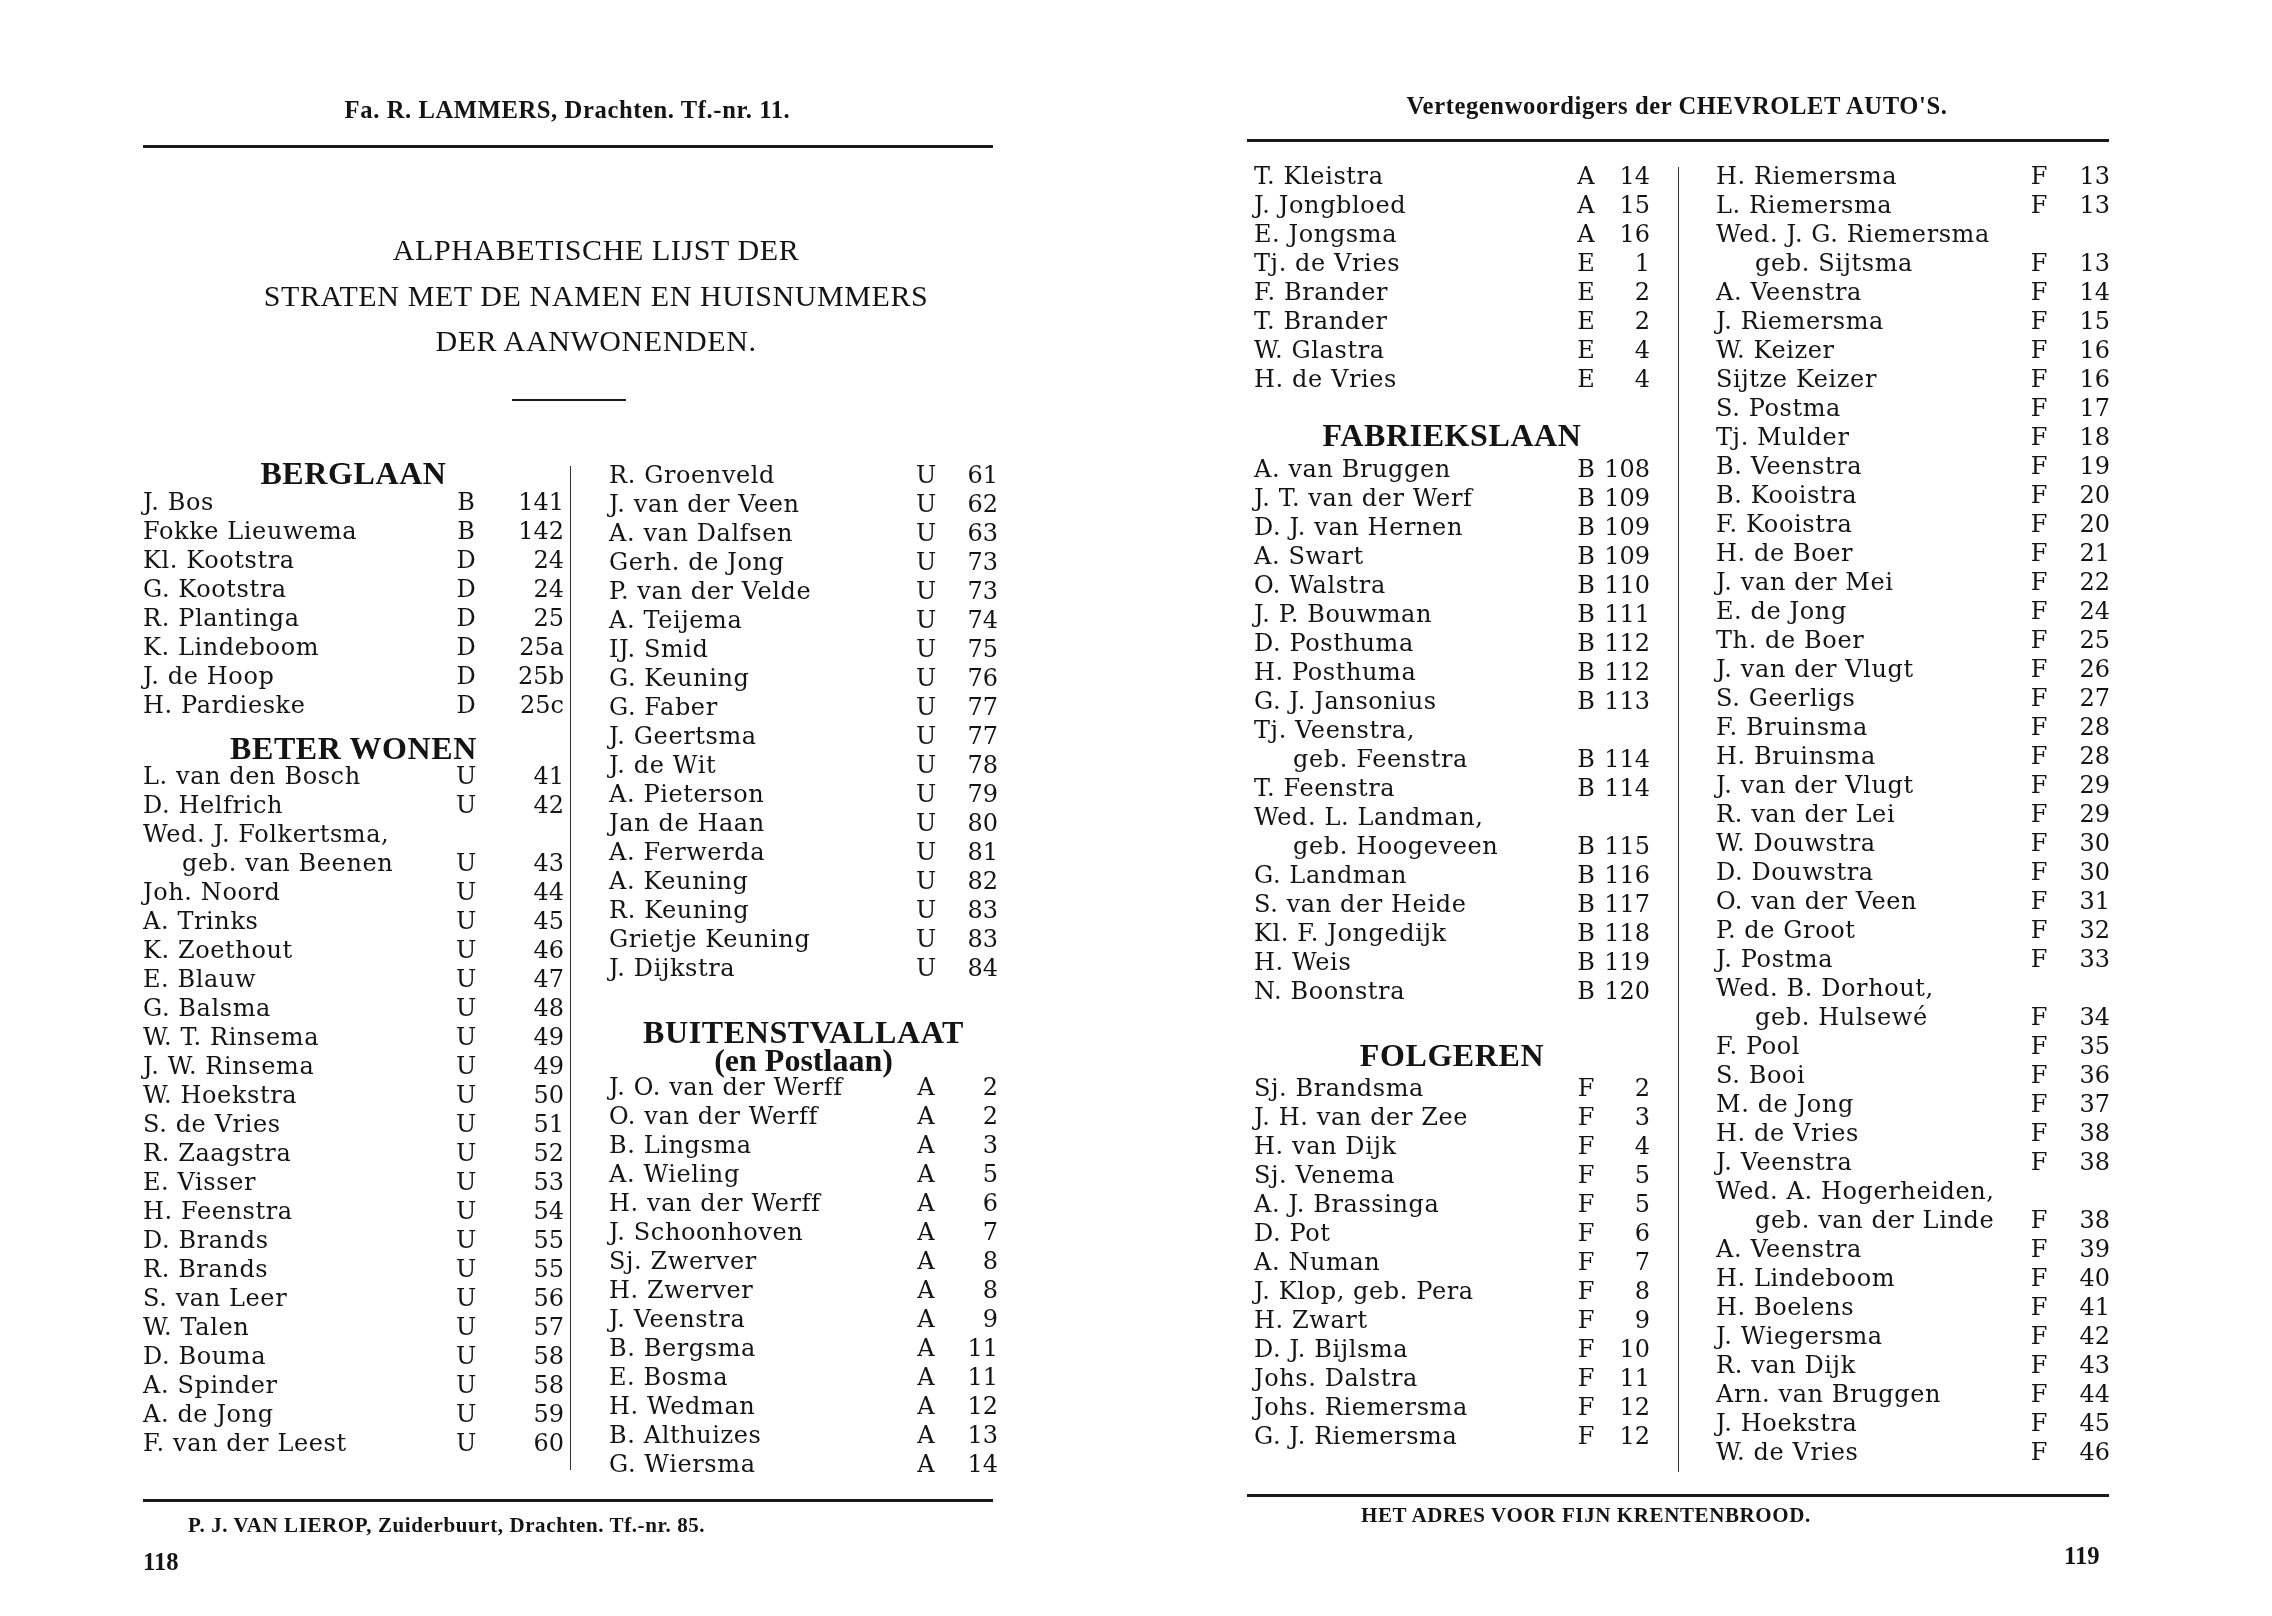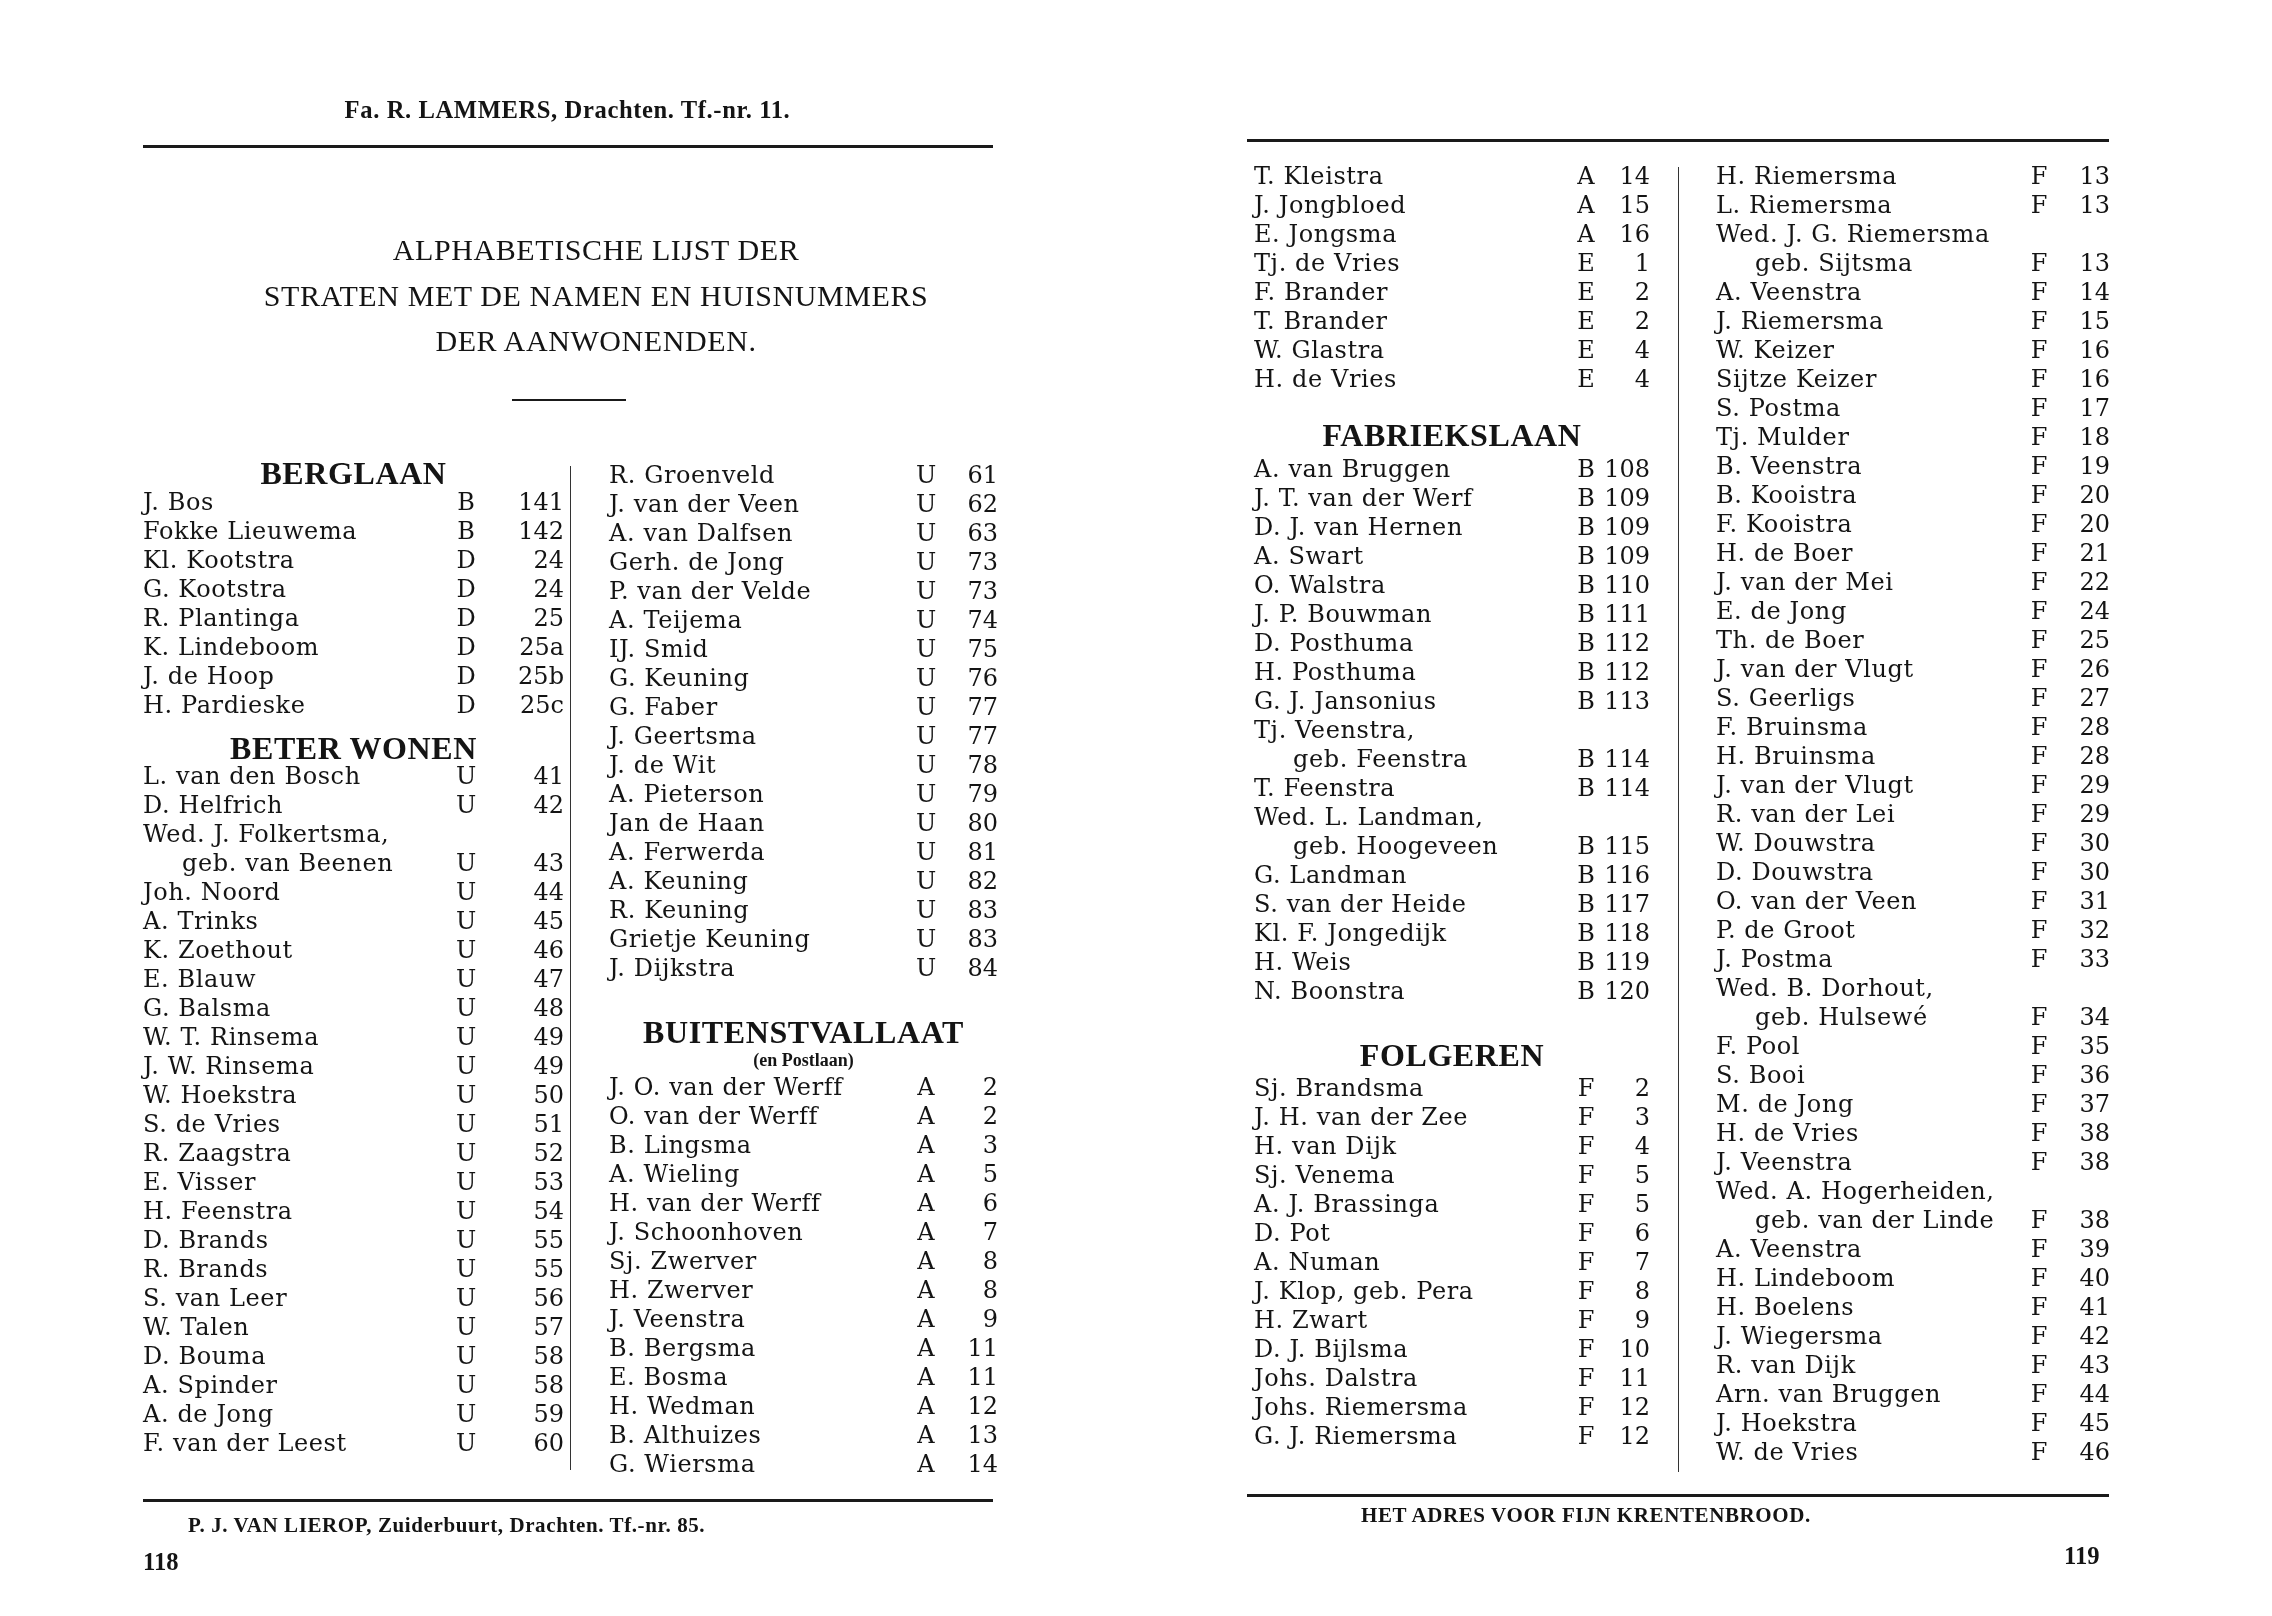--- a/index.html
+++ b/index.html
@@ -16,21 +16,21 @@
 
   .title-line { position: absolute; left: 0; width: 1136px; text-align: center;
                 font-family: "Liberation Serif", serif; font-size: 30px; letter-spacing: 0.6px; margin-left: 28px; }
 
   .col { position: absolute; }
   .col-divider { position: absolute; width: 1.3px; background: #333; }
 
   .street { text-align: center; font-weight: bold; font-family: "Liberation Serif", serif;
             font-size: 32px; letter-spacing: 0.6px; height: 28.5px; line-height: 28.5px; }
   .street-sub { text-align: center; font-weight: bold; font-family: "Liberation Serif", serif;
-                font-size: 18px; height: 26px; line-height: 26px; }
+                font-size: 32px; height: 26px; line-height: 26px; }
   .gap { height: 23px; }
 
   .row { position: relative; height: 29px; line-height: 28.5px; font-size: 24px; white-space: nowrap; }
   .row .name { position: absolute; left: 0; letter-spacing: 0.6px; }
   .row .name.indent { left: 39px; }
   .row .wijk { position: absolute; text-align: center; width: 26px; }
   .row .num { position: absolute; text-align: right; }
 
   
   .c-l1 .wijk { left: 310px; } .c-l1 .num { right: 0; width: 58px; }
@@ -384,20 +384,21 @@
         <span class="num">14</span>
       </div>
     </div>
 
   <div class="rule" style="left:143px; width:850px; top:1499px;"></div>
   <div class="footer-text" style="left:188px; top:1513px;">P. J. VAN LIEROP, Zuiderbuurt, Drachten.  Tf.-nr. 85.</div>
   <div class="page-number" style="left:143px; top:1548px;">118</div>
 </div>
 
 <div class="page" id="right-page">
+  <div class="running-head" style="left:110px; width:862px; top:92px;">Vertegenwoordigers der CHEVROLET AUTO'S.</div>
   <div class="rule" style="left:111px; width:862px; top:139px;"></div>
 
   <div class="col c-r1" id="r-col1" style="left:118px; top:162px; width:396px;">
       <div class="row">
         <span class="name">T. Kleistra</span>
         <span class="wijk">A</span>
         <span class="num">14</span>
       </div>
       <div class="row">
         <span class="name">J. Jongbloed</span>

